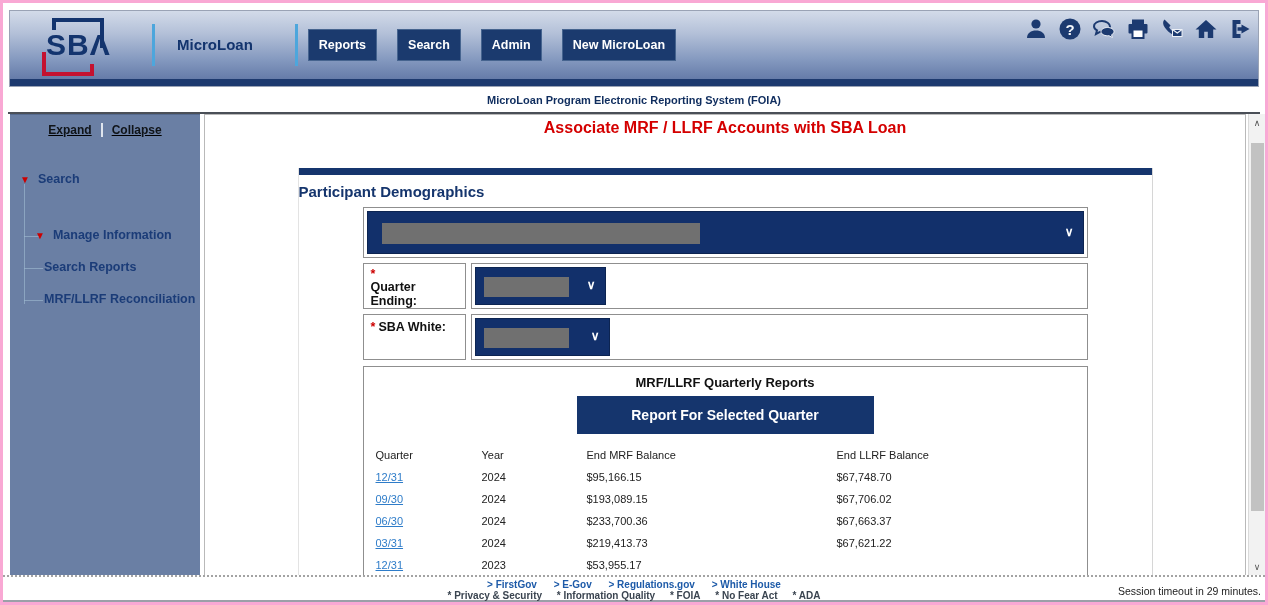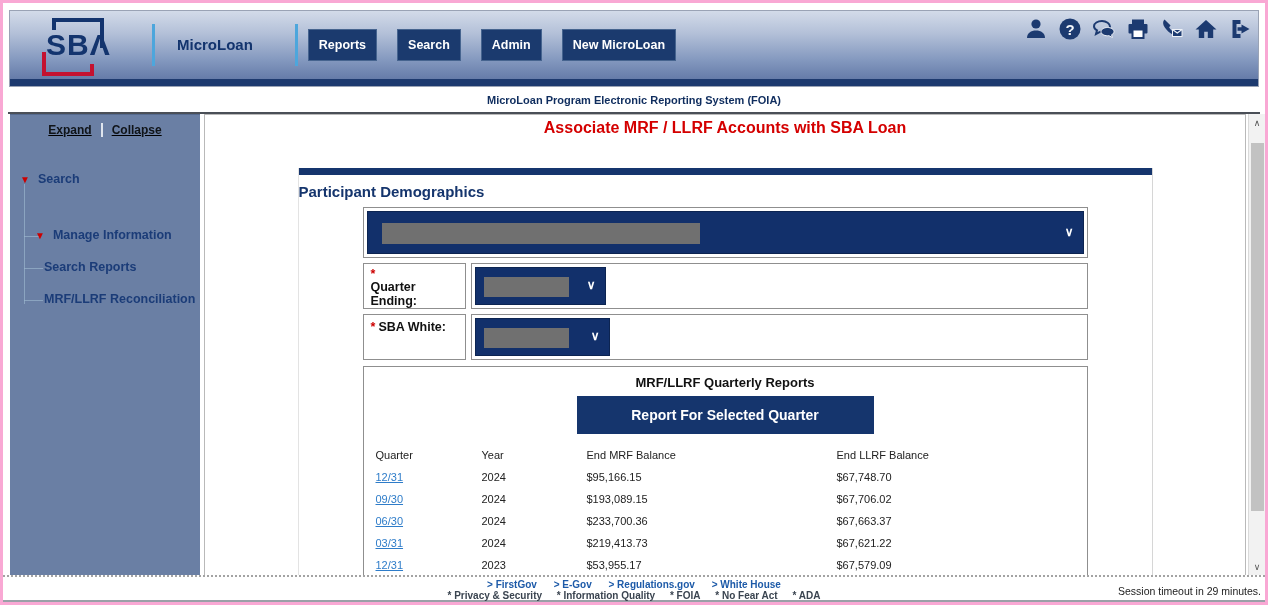--- a/index.html
+++ b/index.html
@@ -268,21 +268,20 @@
             <div class="qrow">
               <span><a class="qlink">03/31</a></span>
               <span>2024</span>
               <span>$219,413.73</span>
               <span>$67,621.22</span>
             </div>
             <div class="qrow">
               <span><a class="qlink">12/31</a></span>
               <span>2023</span>
               <span>$53,955.17</span>
-              <span>$67,579.09</span>
             </div>
           </div>
         </div>
       </div>
     </div>
 
     <div class="scrollbar">
       <div class="scroll-arrow">∧</div>
       <div class="scroll-track">
         <div class="scroll-thumb"></div>

